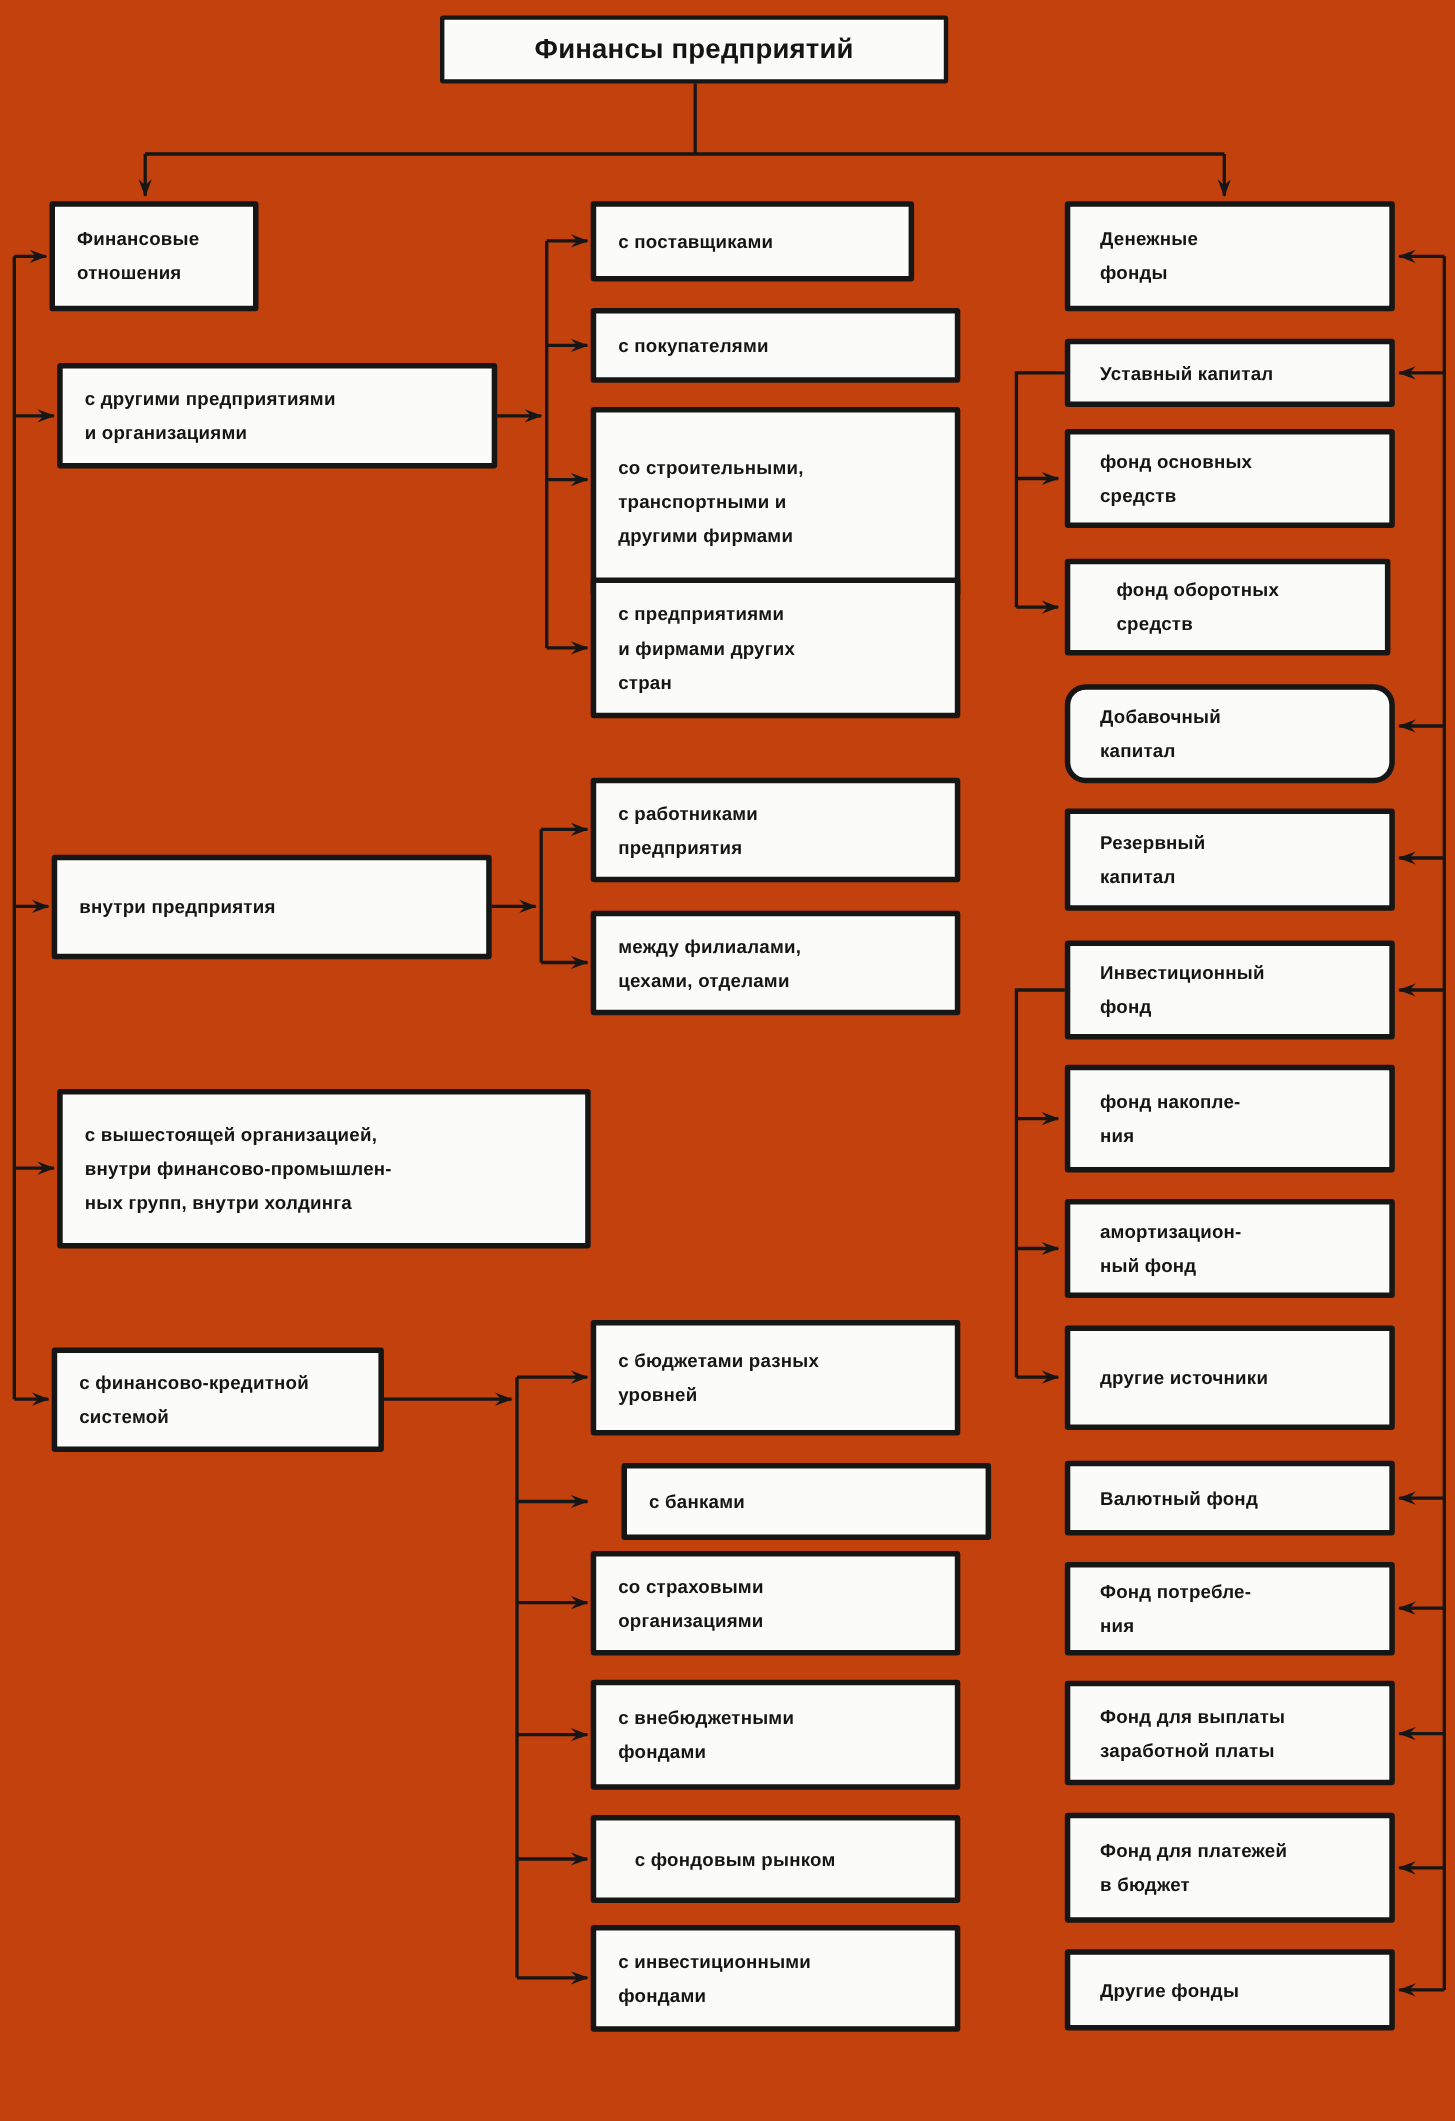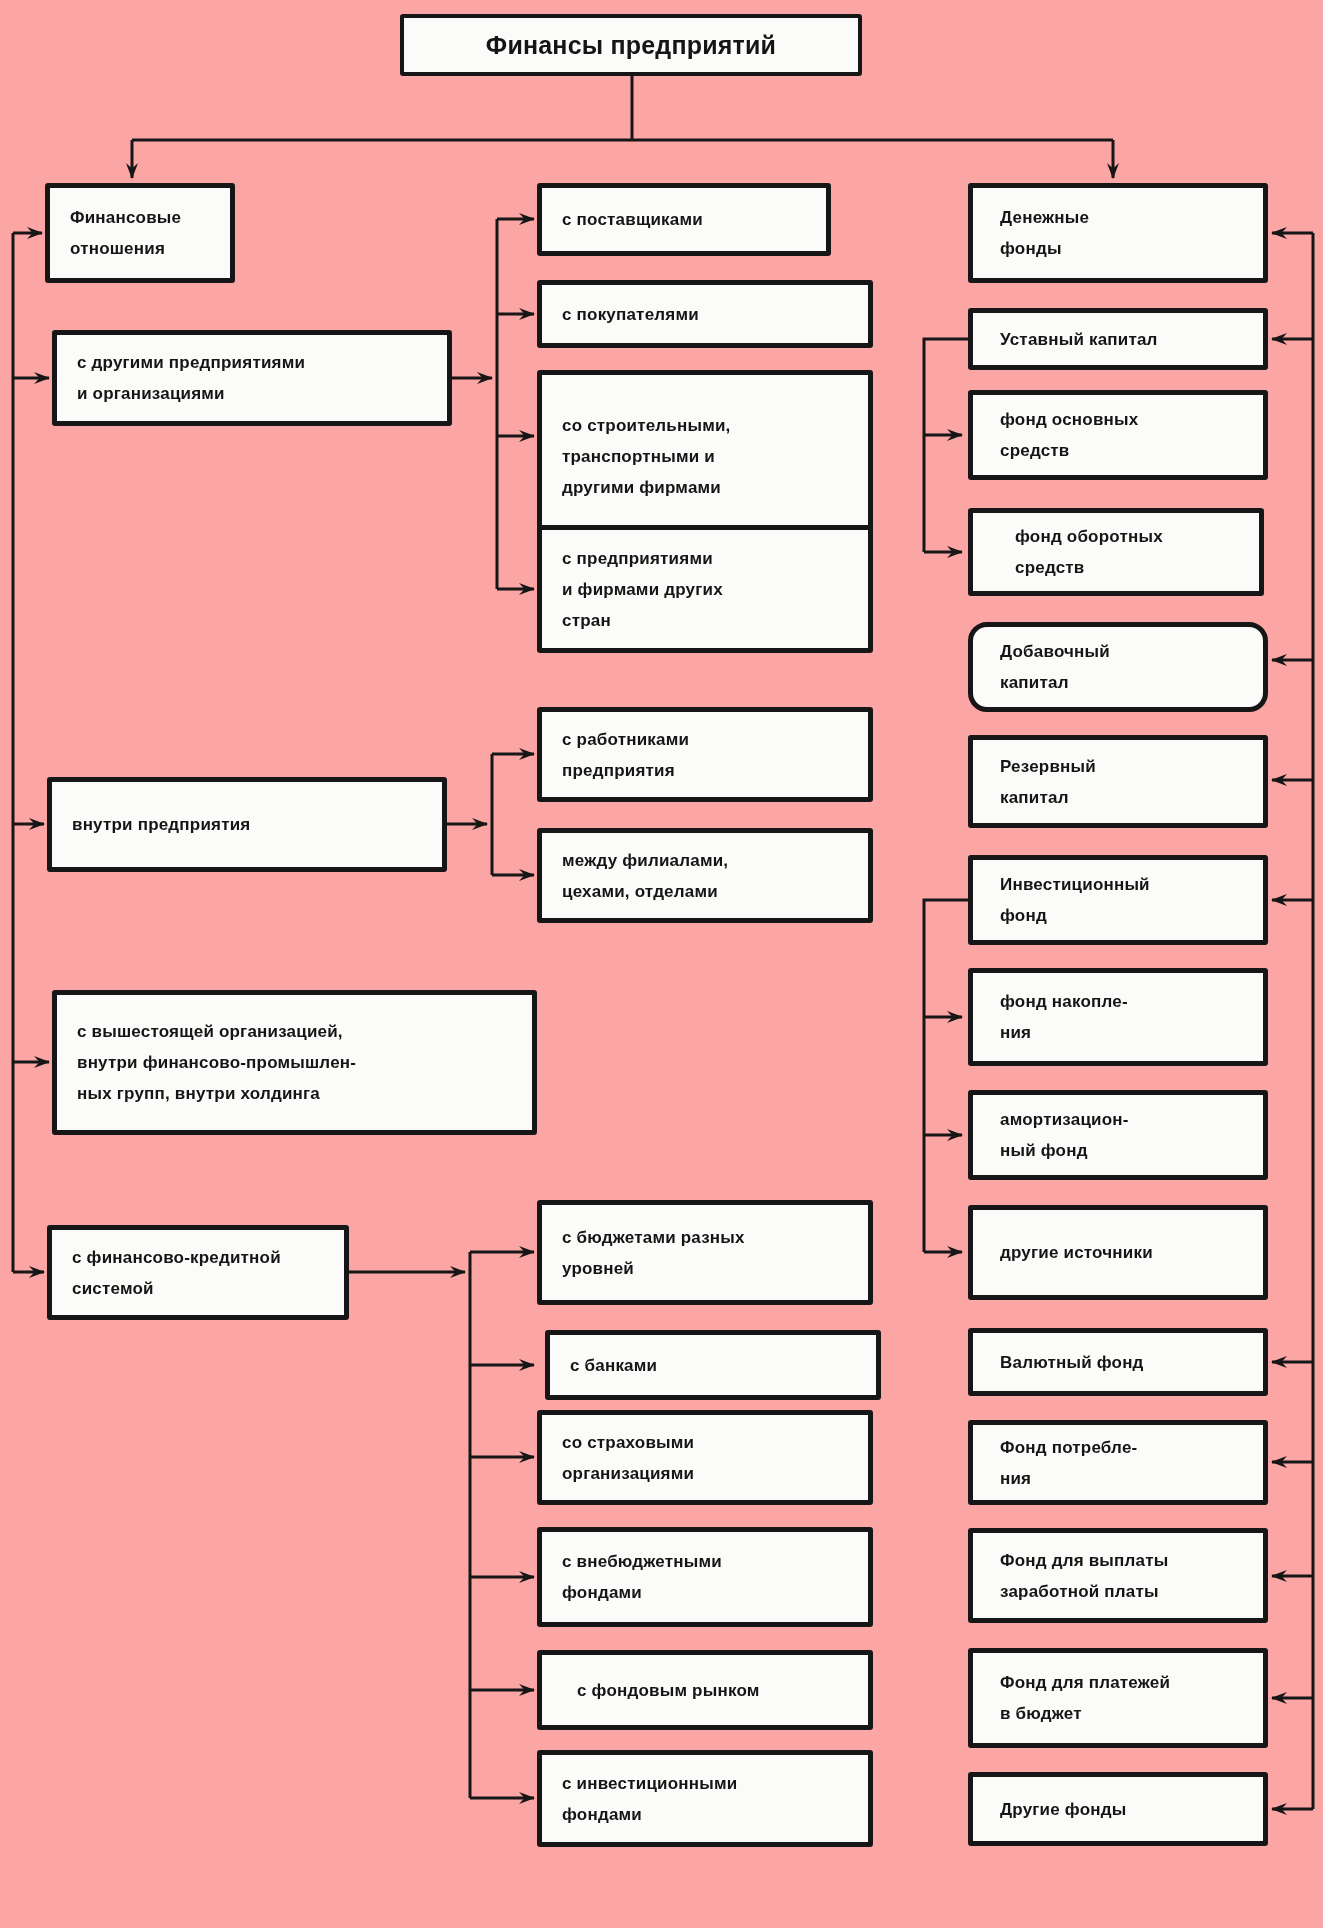--- a/index.html
+++ b/index.html
@@ -1,19 +1,19 @@
 <!DOCTYPE html>
 <html><head>
 <meta charset="utf-8">
 <style>
   html,body{margin:0;padding:0;background:#fbfbf9;}
   .canvas{
     position:relative;
     width:1323px;height:1928px;
-    background:#fca5a5;
+    background:#c2410c;
     font-family:"Liberation Sans","DejaVu Sans",sans-serif;
     color:#151515;
     overflow:hidden;
   }
   .wires{position:absolute;left:0;top:0;pointer-events:none;}
   .node{
     position:absolute;
     box-sizing:border-box;
     border:5px solid #161616;
     border-radius:3px;
@@ -154,21 +154,21 @@
 предприятия</span>
   </div>
   <div class="node" style="left:537px;top:828px;width:336px;height:95px;">
     <span class="lbl">между филиалами,
 цехами, отделами</span>
   </div>
   <div class="node" style="left:537px;top:1200px;width:336px;height:105px;">
     <span class="lbl">с бюджетами разных
 уровней</span>
   </div>
-  <div class="node" style="left:545px;top:1330px;width:336px;height:70px;">
+  <div class="node" style="left:565px;top:1330px;width:336px;height:70px;">
     <span class="lbl">с банками</span>
   </div>
   <div class="node" style="left:537px;top:1410px;width:336px;height:95px;">
     <span class="lbl">со страховыми
 организациями</span>
   </div>
   <div class="node" style="left:537px;top:1527px;width:336px;height:100px;">
     <span class="lbl">с внебюджетными
 фондами</span>
   </div>

